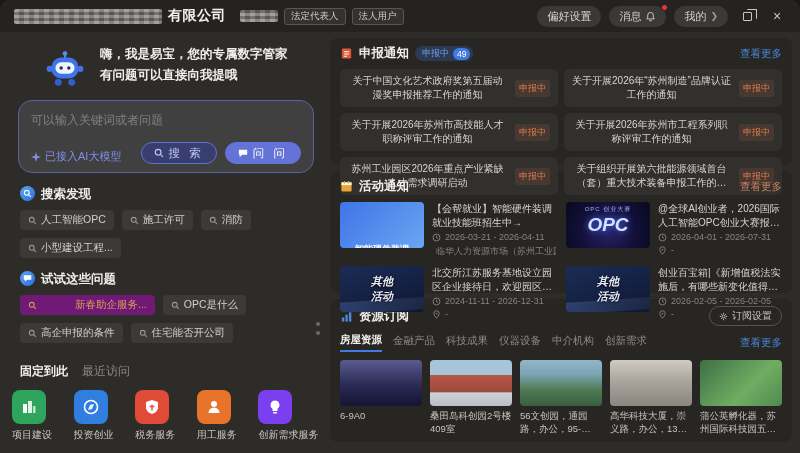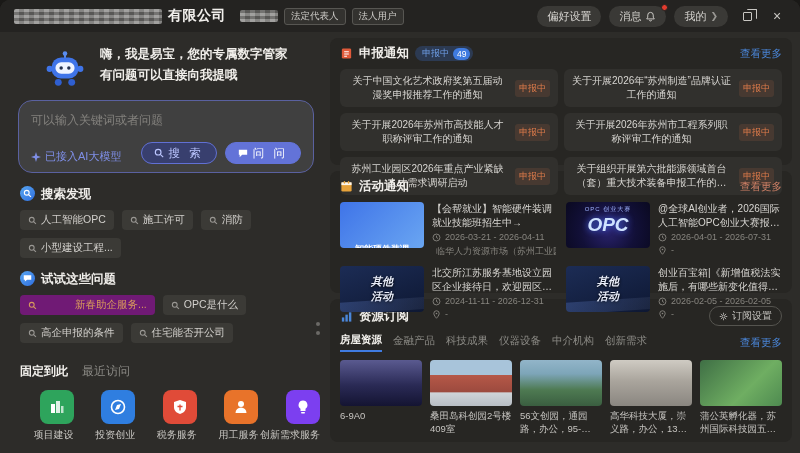--- a/index.html
+++ b/index.html
@@ -63,21 +63,21 @@
           padding:3px 8px; font-size:10.5px; color:#d2d0cc; white-space:nowrap; cursor:pointer; }
   .chip svg { flex:0 0 auto; }
   .chip.hot { background:#701a75; color:#d79a5c;gap:38px; }
   .chip.hot svg path, .chip.hot svg circle { stroke:#d79a5c; }
 
   
   .tabs-mini { display:flex; gap:14px; margin:20px 12px 10px; align-items:center; }
   .tab-on { font-size:12px; font-weight:bold; color:#f2f0ec; }
   .tab-off { font-size:12px; color:#8b8a85; cursor:pointer; }
   .appgrid { display:grid; grid-template-columns:repeat(5,1fr); row-gap:12px; margin:0 4px; }
-  .appcell { display:flex; flex-direction:column; align-items:flex-end; cursor:pointer; }
+  .appcell { display:flex; flex-direction:column; align-items:flex-start; cursor:pointer; }
   .appico { width:34px; height:34px; border-radius:8px; display:flex; align-items:center; justify-content:center; }
   .applbl { margin-top:4px; font-size:10px; color:#c9c7c3; max-width:60px; white-space:nowrap;
             overflow:hidden; text-overflow:ellipsis; }
   .c-green{background:#2ea45c;} .c-blue{background:#2f7ee0;} .c-red{background:#e04b38;}
   .c-orange{background:#e8732a;} .c-purple{background:#7c3ff0;}
   .scroll-dots { position:absolute; right:4px; bottom:118px; display:flex; flex-direction:column; gap:5px; }
   .scroll-dots i { width:4px; height:4px; border-radius:50%; background:#6b6a66; }
 
   
   .section { background:#272623; border-radius:8px; padding:7px 10px 8px; margin-bottom:6px; }

